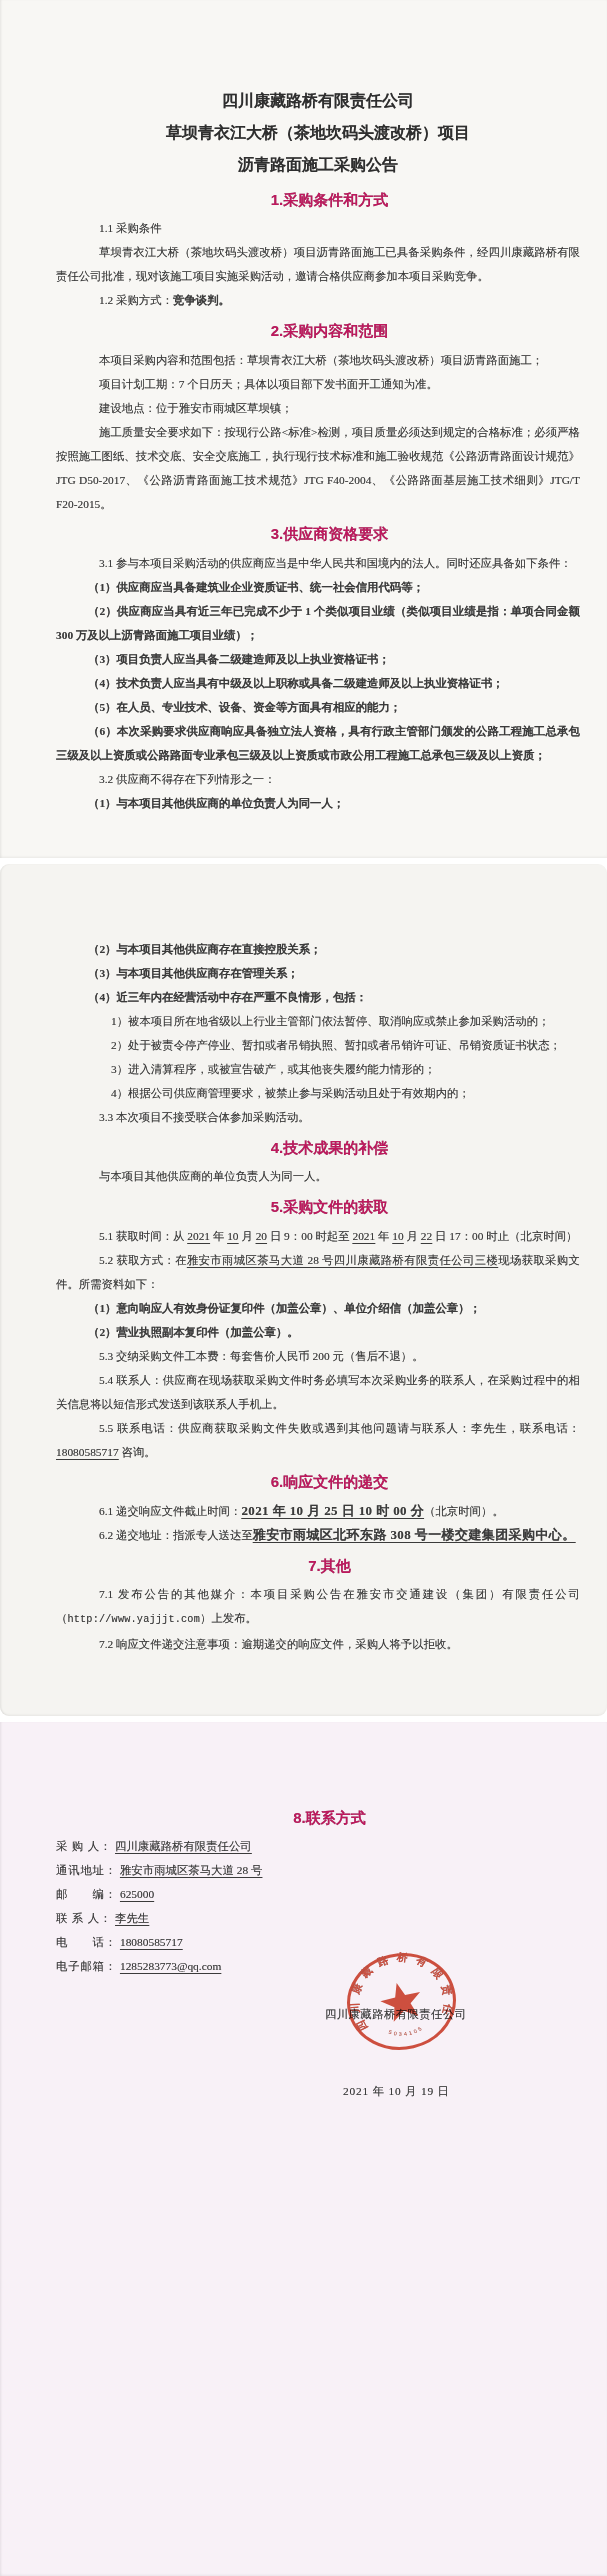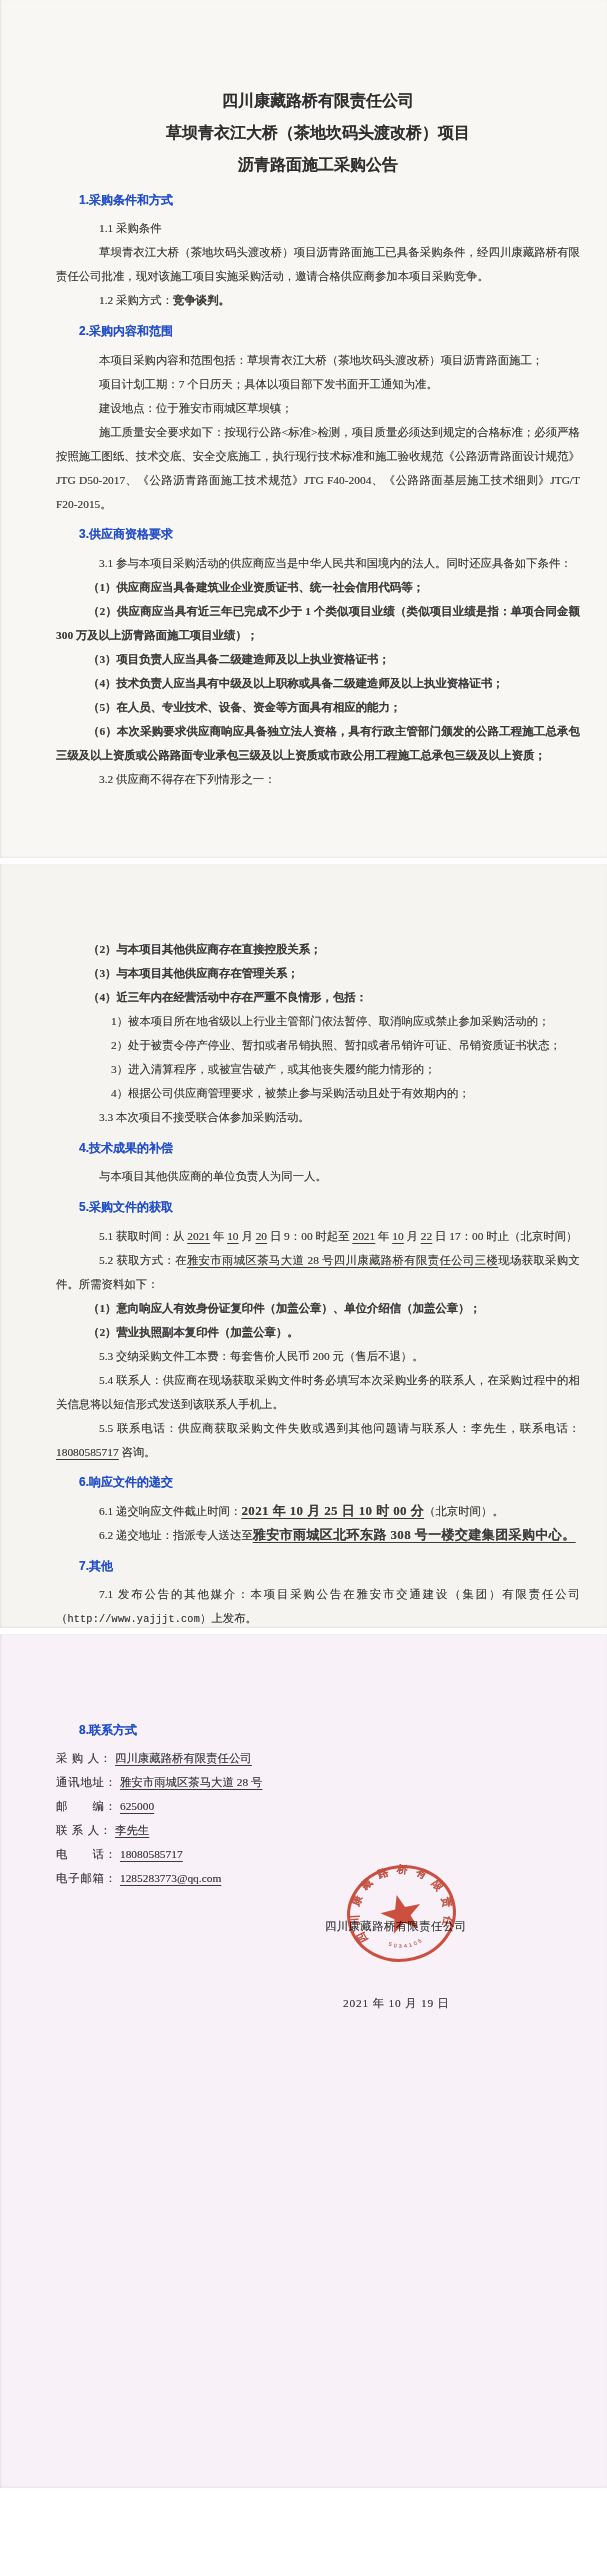--- a/index.html
+++ b/index.html
@@ -13,43 +13,43 @@
     padding-right: 27px;
     color: #3b3b3b;
     font-family: "Liberation Serif", serif;
     font-size: 11.4px;
     text-align: justify;
     overflow: hidden;
     box-shadow: inset 1.5px 0 1.5px rgba(0,0,0,.05), inset 0 -1.5px 2.3px rgba(0,0,0,.04);
     text-shadow: 0 0 0.4px rgba(70,70,70,.55);
   }
   #page1 { height: 858px; padding-top: 85px; background: #f8f7f4; }
-  #page2 { height: 764px; padding-top: 73px;  background: #f5f4f1; }
+  #page2 { height: 852px; padding-top: 73px;  background: #f5f4f1; border-radius: 9px; }
   #page3 { height: 854px; padding-top: 77px; background: #f8f1f7; }
   .seam { height: 6px; background: #ffffff; }
 
   p { margin: 0; line-height: 24px; }
   .title {
     text-align: center;
     font-family: "Liberation Sans", sans-serif;
     font-weight: bold;
     font-size: 16px;
     line-height: 32px;
     color: #2e2e2e;
     margin: 0;
     text-indent: 0;
   }
   h2.heading {
     font-family: "Liberation Sans", sans-serif;
     font-weight: bold;
-    font-size: 12px;
+    font-size: 15px;
     line-height: 30px;
-    color: #1d4ed8;
+    color: #be185d;
     margin: 3.8px 0 1.5px 23px;
-    text-align: left;
+    text-align: center;
   }
   .sub, .para { text-indent: 43px; }
   .num        { text-indent: 32px; font-weight: bold; }
   .subnum     { text-indent: 55px; }
 
   .u   { text-decoration: underline; text-underline-offset: 3px; text-decoration-thickness: 0.8px; }
   .b   { font-weight: bold; }
   .big { font-size: 13px; letter-spacing: 0.4px; }
   .mono{ font-family: "Liberation Mono", monospace; font-size: 10.2px; letter-spacing: 0.2px; }
 
@@ -91,20 +91,21 @@
     <p class="para">施工质量安全要求如下：按现行公路&lt;标准&gt;检测，项目质量必须达到规定的合格标准；必须严格按照施工图纸、技术交底、安全交底施工，执行现行技术标准和施工验收规范《公路沥青路面设计规范》JTG D50-2017、《公路沥青路面施工技术规范》JTG F40-2004、《公路路面基层施工技术细则》JTG/T F20-2015。</p>
     <h2 class="heading">3.供应商资格要求</h2>
     <p class="sub">3.1 参与本项目采购活动的供应商应当是中华人民共和国境内的法人。同时还应具备如下条件：</p>
     <p class="num">（1）供应商应当具备建筑业企业资质证书、统一社会信用代码等；</p>
     <p class="num">（2）供应商应当具有近三年已完成不少于 1 个类似项目业绩（类似项目业绩是指：单项合同金额 300 万及以上沥青路面施工项目业绩）；</p>
     <p class="num">（3）项目负责人应当具备二级建造师及以上执业资格证书；</p>
     <p class="num">（4）技术负责人应当具有中级及以上职称或具备二级建造师及以上执业资格证书；</p>
     <p class="num">（5）在人员、专业技术、设备、资金等方面具有相应的能力；</p>
     <p class="num">（6）本次采购要求供应商响应具备独立法人资格，具有行政主管部门颁发的公路工程施工总承包三级及以上资质或公路路面专业承包三级及以上资质或市政公用工程施工总承包三级及以上资质；</p>
     <p class="sub">3.2 供应商不得存在下列情形之一：</p>
+    <p class="num">（1）与本项目其他供应商的单位负责人为同一人；</p>
   </div>
 <div class="seam"></div>
 <div class="page" id="page2">
     <p class="num">（2）与本项目其他供应商存在直接控股关系；</p>
     <p class="num">（3）与本项目其他供应商存在管理关系；</p>
     <p class="num">（4）近三年内在经营活动中存在严重不良情形，包括：</p>
     <p class="subnum">1）被本项目所在地省级以上行业主管部门依法暂停、取消响应或禁止参加采购活动的；</p>
     <p class="subnum">2）处于被责令停产停业、暂扣或者吊销执照、暂扣或者吊销许可证、吊销资质证书状态；</p>
     <p class="subnum">3）进入清算程序，或被宣告破产，或其他丧失履约能力情形的；</p>
     <p class="subnum">4）根据公司供应商管理要求，被禁止参与采购活动且处于有效期内的；</p>

